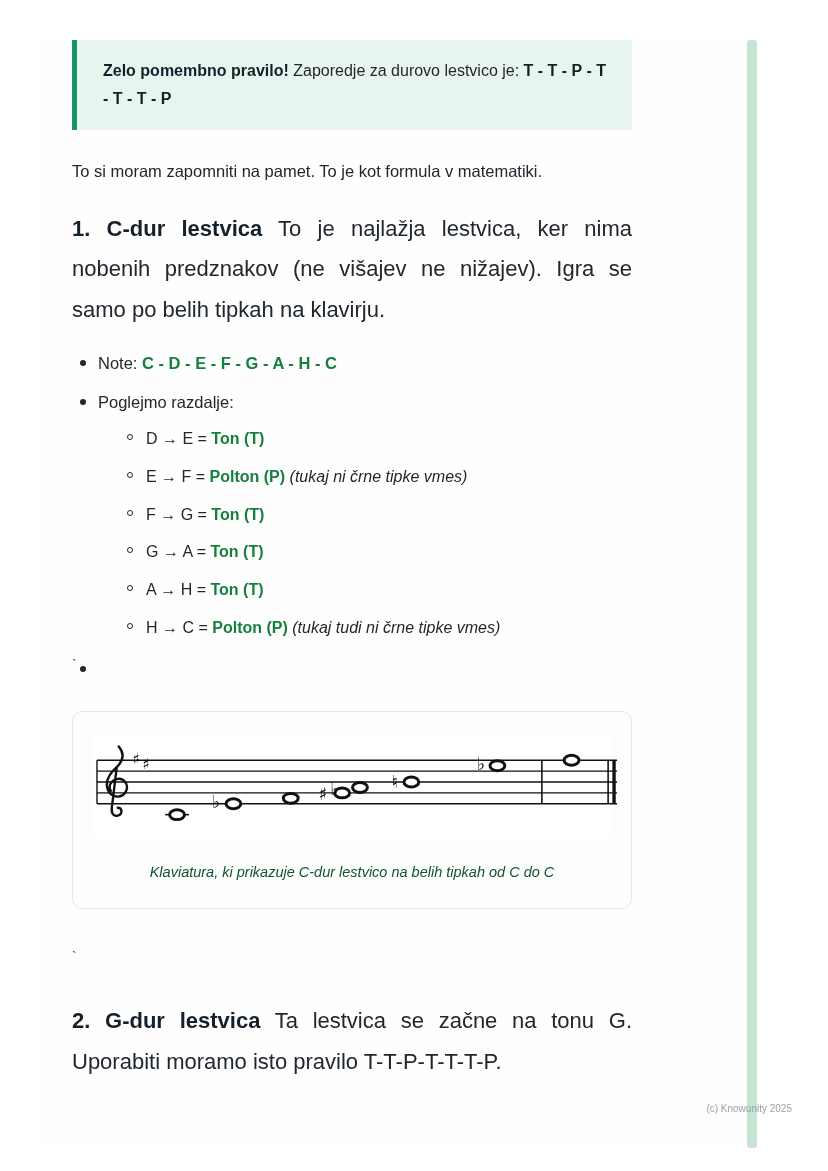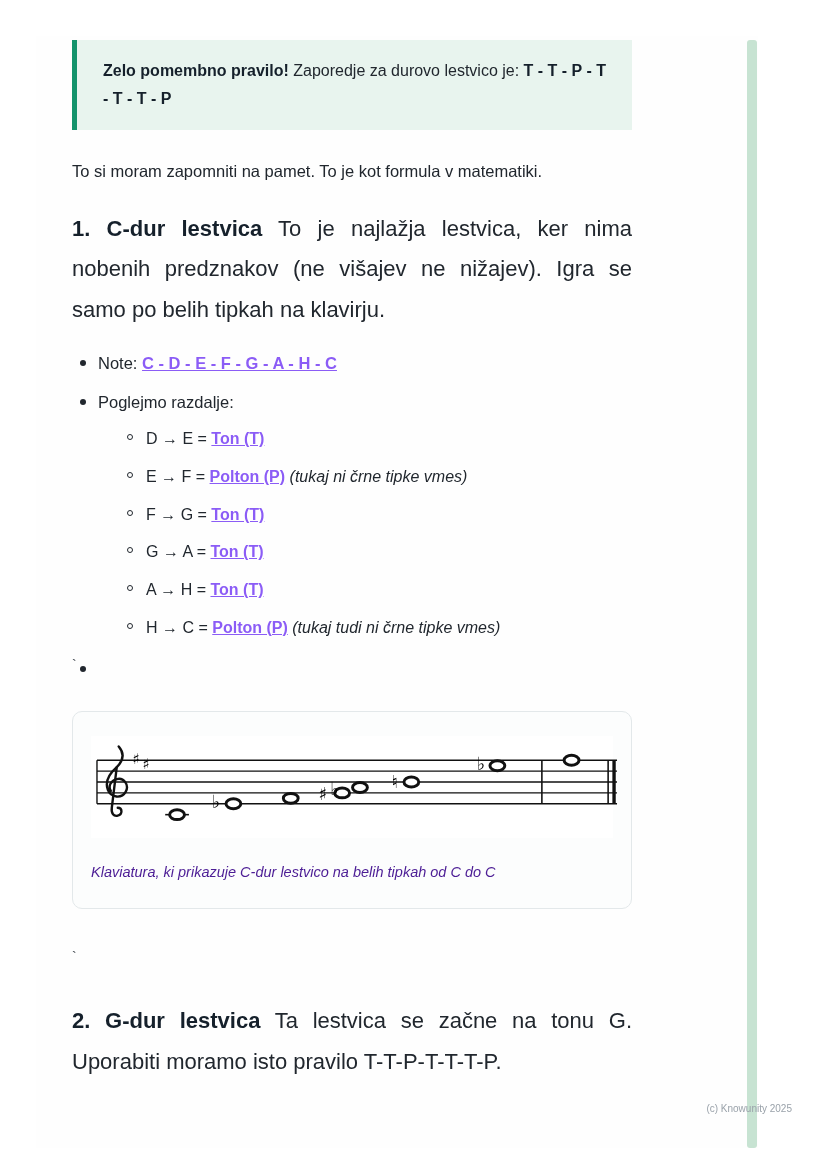--- a/index.html
+++ b/index.html
@@ -38,32 +38,32 @@
   .disc {
     position:absolute; left:2px; top:9px; width:6px; height:6px;
     border-radius:50%; background:#21272e; display:inline-block;
   }
   ul.lvl2 { list-style:none; margin:13px 0 2px 28px; }
   ul.lvl2 > li { position:relative; padding-left:20px; font-size:16px; line-height:1.45; margin-bottom:14.5px; }
   .circ {
     position:absolute; left:1px; top:7px; width:6px; height:6px;
     border-radius:50%; border:1.6px solid #21272e; background:transparent; display:inline-block;
   }
-  ul b { color:#8b5cf6;text-decoration:underline; }
+  ul b { color:#15803d; }
   .it { font-style:italic; }
   p.tick { font-size:14px; color:#3a414a; margin:4px 0 38px 0; }
   p.tick2 { font-size:14px; color:#3a414a; margin:0 0 36px 0; }
   .figure-card {
     border:1px solid #e3e8ea; border-radius:10px; background:#fcfdfd;
     padding:24px 18px 28px 18px;
     margin:10px 0 40px 0;
   }
   .staff-wrap { background:#ffffff; padding:6px 4px; }
   .figure-caption {
-    text-align:left; font-style:italic; color:#4c1d95;
+    text-align:center; font-style:italic; color:#14532d;
     font-size:14.5px; margin-top:26px;
   }
   .footer {
     position:absolute; right:36px; top:1103px;
     font-size:10px; color:#9aa2aa; z-index:3;
   }
   svg text.acc { font-family:"DejaVu Sans", sans-serif; }
 </style>
 </head>
 <body>

